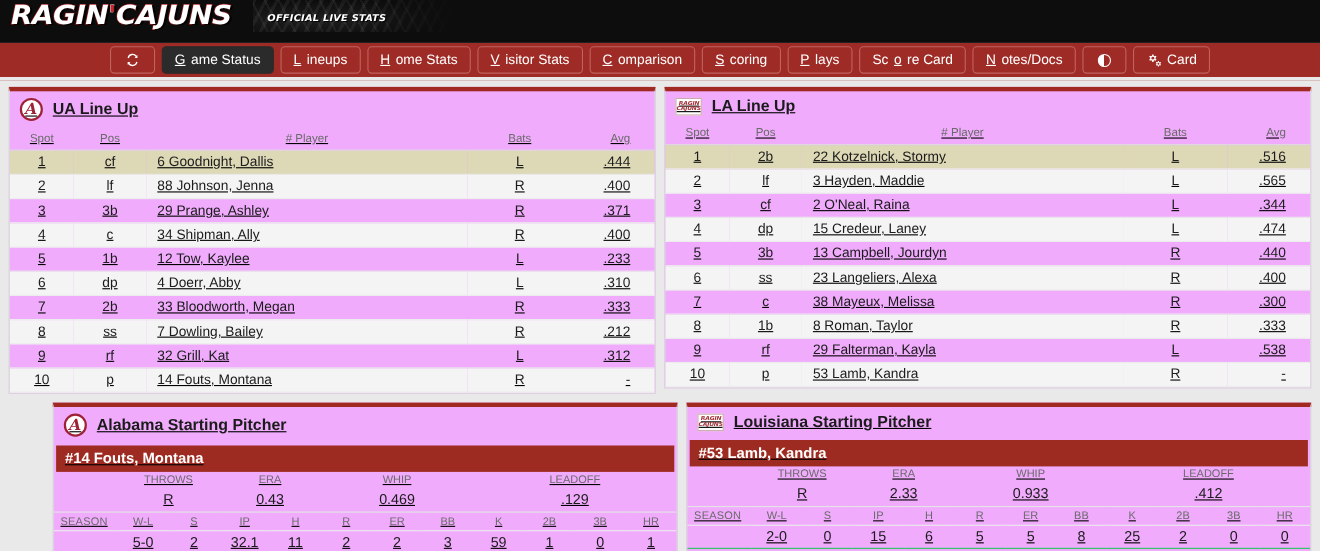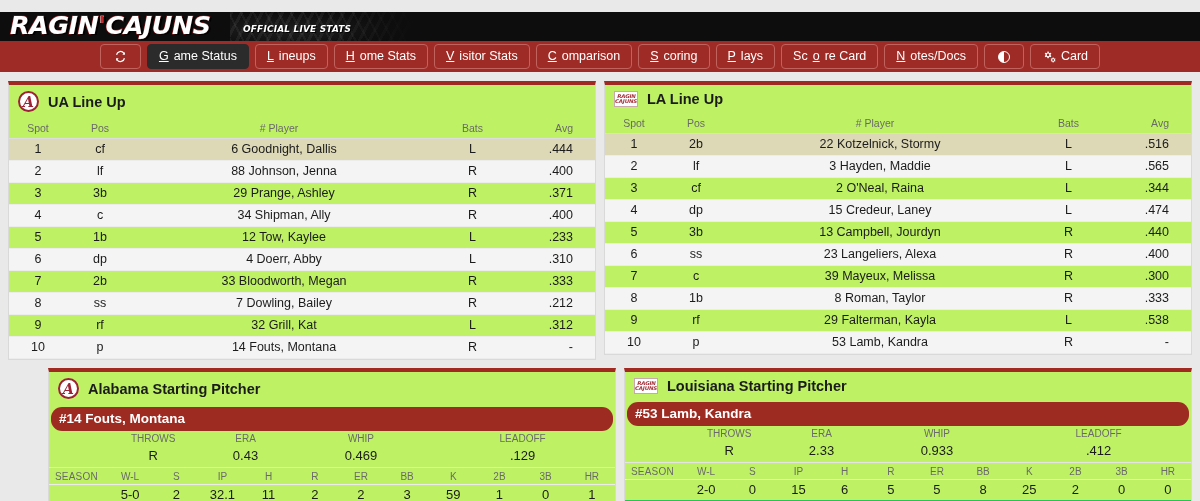--- a/index.html
+++ b/index.html
@@ -6,24 +6,23 @@
   html, body {
     width: 1200px; height: 501px;
     background: #e9e9e9;
     font-family: "Liberation Sans", sans-serif;
     overflow: hidden;
   }
 
   
   .banner {
     position: relative;
-    height: 29px;
+    height: 39px;
     background: #0d0d0d;
     overflow: hidden;
-    margin-top: 12px;
   }
   .banner-texture {
     position: absolute; left: 230px; top: 0; width: 190px; height: 29px;
     background:
       repeating-linear-gradient(118deg, rgba(255,255,255,.055) 0 3px, rgba(255,255,255,0) 3px 9px),
       repeating-linear-gradient(62deg, rgba(255,255,255,.05) 0 2px, rgba(255,255,255,0) 2px 11px),
       radial-gradient(ellipse at 30% 60%, rgba(255,255,255,.07), rgba(0,0,0,0) 70%);
   }
   .banner-texture:after {
     content: ""; position: absolute; right: 0; top: 0; width: 90px; height: 100%;
@@ -90,25 +89,26 @@
     background: linear-gradient(to right, #ffffff 0 50%, transparent 50% 100%);
     border: 1.4px solid #ffffff; }
   .icon-gears { display: inline-block; width: 14px; height: 12px; }
 
   
   .content { padding: 6px 8px 0 8px; }
   .row { display: flex; gap: 8px; }
   .col { width: 590px; }
 
   .panel {
-    background: #bef264;
+    background: #f0abfc;
     border-top: 4px solid #a02a22;
     border-left: 1px solid #d9d9d9;
     border-right: 1px solid #d9d9d9;
     border-bottom: 1px solid #d9d9d9;
+    text-decoration: underline;
   }
   .panel-title {
     display: flex; align-items: center; gap: 9px;
     padding: 6px 0 7px 9px;
     font-size: 14.5px; font-weight: bold; color: #1b1b1b;
   }
 
   
   .logo-ua {
     width: 21px; height: 21px; flex: none; border-radius: 50%;
@@ -149,33 +149,32 @@
   }
   table.lineup td {
     font-size: 12.5px; color: #1b1b1b;
     padding: 3px 0 4px 0;
     border-bottom: 1px solid #ececec;
   }
   table.lineup tr.alt td { background: #f4f4f4; }
   table.lineup tr.highlight td { background: #ddd8b6; }
   .c-spot { width: 58px; text-align: center; }
   .c-pos  { width: 66px; text-align: center; }
-  .c-ply  { text-align: center; padding-left: 10px !important; }
+  .c-ply  { text-align: left; padding-left: 10px !important; }
   .c-ply-h { }
   .c-bat  { width: 95px; text-align: center; }
   .c-avg  { width: 75px; text-align: right; padding-right: 22px !important; }
 
   
   .pitcher-name-bar {
     background: #9e2b21;
     color: #ffffff;
     font-size: 13.5px; font-weight: bold;
     padding: 4px 0 5px 8px;
     margin: 1px 2px 0 2px;
-    border-radius: 11px;
   }
   table.pitch { width: 100%; border-collapse: collapse; table-layout: fixed; }
   table.pitch th {
     font-size: 10px; font-weight: normal; color: #6a6a6a;
     padding: 2px 0 2px 0;
     margin-top: 35px;
   }
   table.pitch td {
     font-size: 13px; color: #1b1b1b;
     padding: 2px 0 3px 0;
@@ -424,21 +423,21 @@
             <tr class="alt">
               <td class="c-spot">6</td>
               <td class="c-pos">ss</td>
               <td class="c-ply">23 Langeliers, Alexa</td>
               <td class="c-bat">R</td>
               <td class="c-avg">.400</td>
             </tr>
             <tr>
               <td class="c-spot">7</td>
               <td class="c-pos">c</td>
-              <td class="c-ply">39 Mayeux, Melissa</td>
+              <td class="c-ply">38 Mayeux, Melissa</td>
               <td class="c-bat">R</td>
               <td class="c-avg">.300</td>
             </tr>
             <tr class="alt">
               <td class="c-spot">8</td>
               <td class="c-pos">1b</td>
               <td class="c-ply">8 Roman, Taylor</td>
               <td class="c-bat">R</td>
               <td class="c-avg">.333</td>
             </tr>

